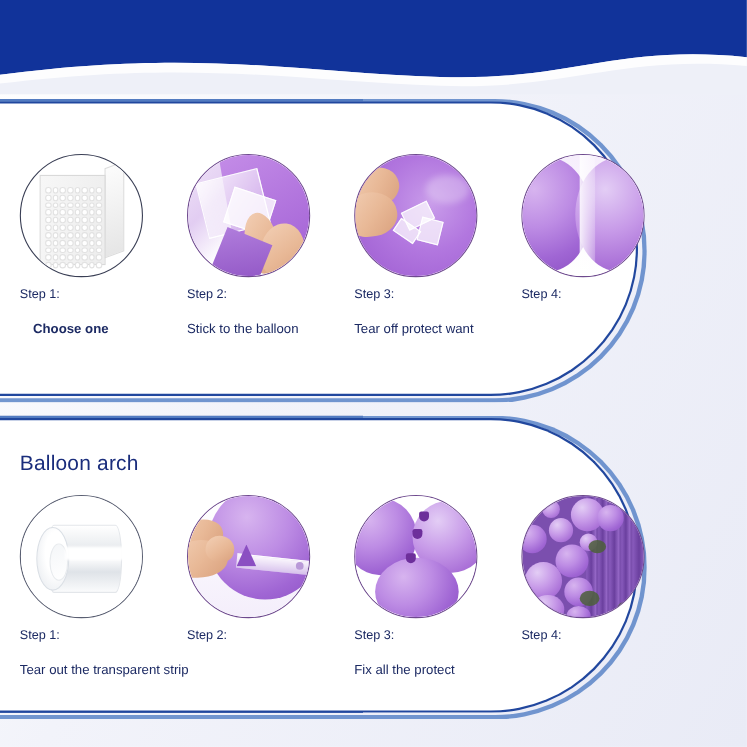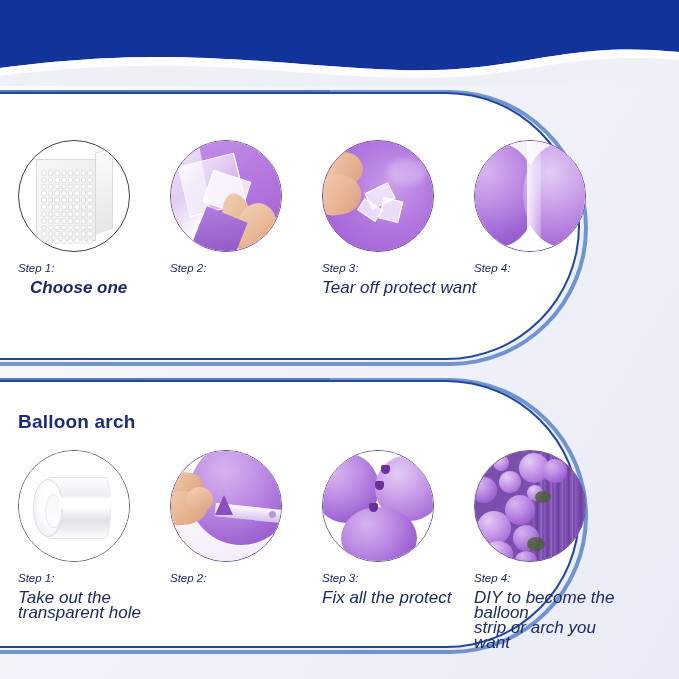--- a/index.html
+++ b/index.html
@@ -81,52 +81,51 @@
     position: absolute;
     left: 0; width: 330px; height: 2px;
     background: #21479e;
   }
 
   
   .section-title {
     position: absolute;
     left: 18px;
     font-size: 19px;
-    font-weight: bold;
+    font-weight: normal;
     color: #1a2d7c;
     letter-spacing: 0.2px;
   }
 
   
   .step {
     position: absolute;
     width: 160px;
-    font-style: italic;
   }
   .circle {
     position: relative;
     width: 112px; height: 112px;
     border-radius: 50%;
     overflow: hidden;
     background: #ffffff;
   }
   .circle.outline { border: 1px solid #3a3f55; }
   .circle.outline-purple { border: 1px solid #6e4a8e; }
   .circle.outline-thin { border: 1px solid #5a5f72; }
 
   .step-label {
     margin-top: 9px;
     font-size: 11.5px;
     color: #1c2a63;
     line-height: 15px;
     white-space: nowrap;
   }
   .step-desc {
-    margin-top: 4px;
-    font-size: 17px;
+    margin-top: 16px;
+    font-size: 12px;
     color: #1c2a63;
     line-height: 15px;
   }
   .step-desc.bold { font-weight: bold; padding-left: 12px; }
 
   
 
   
   .sheet-wrap { position: absolute; left: 17px; top: 12px; width: 80px; height: 90px; }
   .sheet-face {
@@ -358,20 +357,21 @@
     <div style="position:absolute;left:34px;top:-16px;width:110px;height:96px;background:linear-gradient(160deg,#c58ee8,#a463d6);transform:rotate(-10deg);"></div>
 
     <div class="film" style="left:12px;top:18px;width:58px;height:52px;transform:rotate(-14deg);background:linear-gradient(135deg,rgba(255,255,255,.85),rgba(226,205,242,.55));"></div>
     <div class="film" style="left:36px;top:34px;width:40px;height:34px;transform:rotate(18deg);background:rgba(255,255,255,.8);"></div>
 
     <div class="finger" style="left:52px;top:52px;width:30px;height:56px;transform:rotate(-12deg);"></div>
     <div class="finger" style="left:66px;top:62px;width:40px;height:50px;transform:rotate(8deg);"></div>
     <div style="position:absolute;left:26px;top:72px;width:44px;height:44px;background:linear-gradient(150deg,#b07ddc,#8e52c3);transform:rotate(22deg);"></div>
   </div>
   <div class="step-label">Step 2:</div>
+  <div class="step-desc">Stick to the balloon</div>
 </div>
 
 <div class="step" style="left:322px; top:140px">
   <div class="circle outline-purple">
     <div style="position:absolute;inset:0;background:radial-gradient(circle at 62% 40%, #c99cea 0%, #b277df 45%, #9c5bd0 100%)"></div>
 
     <div class="finger" style="left:-6px;top:12px;width:46px;height:36px;transform:rotate(-22deg);"></div>
     <div class="finger" style="left:-10px;top:34px;width:48px;height:40px;transform:rotate(-10deg);"></div>
 
     <div class="film" style="left:44px;top:46px;width:26px;height:18px;transform:rotate(-26deg);"></div>
@@ -403,21 +403,21 @@
     <div style="position:absolute;inset:0;background:#ffffff"></div>
     <div class="roll-wrap">
       <div class="roll-body"></div>
       <div class="roll-cap">
         <div class="roll-hole"></div>
       </div>
       <div class="roll-shine"></div>
     </div>
   </div>
   <div class="step-label">Step 1:</div>
-  <div class="step-desc">Take out the transparent hole</div>
+  <div class="step-desc">Tear out the transparent strip</div>
 </div>
 
 <div class="step" style="left:170px; top:450px">
   <div class="circle outline-purple">
     <div style="position:absolute;inset:0;background:linear-gradient(180deg,#ffffff,#f4eefb)"></div>
     <div class="balloon" style="left:18px;top:-10px;width:104px;height:104px;"></div>
 
     <div style="position:absolute;left:44px;top:56px;width:76px;height:13px;background:linear-gradient(180deg,rgba(255,255,255,.92),rgba(235,228,245,.7));transform:rotate(6deg);border-top:1px solid rgba(255,255,255,.95);"></div>
     <div style="position:absolute;left:98px;top:60px;width:7px;height:7px;border-radius:50%;background:#b999d8;"></div>
 
@@ -465,15 +465,13 @@
     <div class="balloon lite" style="left:18px;top:4px;width:16px;height:16px;"></div>
     <div class="balloon" style="left:4px;top:6px;width:12px;height:12px;"></div>
     <div class="balloon lite" style="left:52px;top:34px;width:16px;height:16px;"></div>
     <div class="balloon" style="left:40px;top:100px;width:22px;height:18px;"></div>
 
     <div class="foliage" style="left:60px;top:40px;width:16px;height:12px;"></div>
     <div class="foliage" style="left:52px;top:86px;width:18px;height:14px;"></div>
     <div class="foliage" style="left:86px;top:96px;width:16px;height:12px;"></div>
   </div>
   <div class="step-label">Step 4:</div>
-  <div class="step-desc"><span style="white-space:pre-line">DIY to become the balloon
-strip or arch you want</span></div>
 </div>
 
 </body></html>

